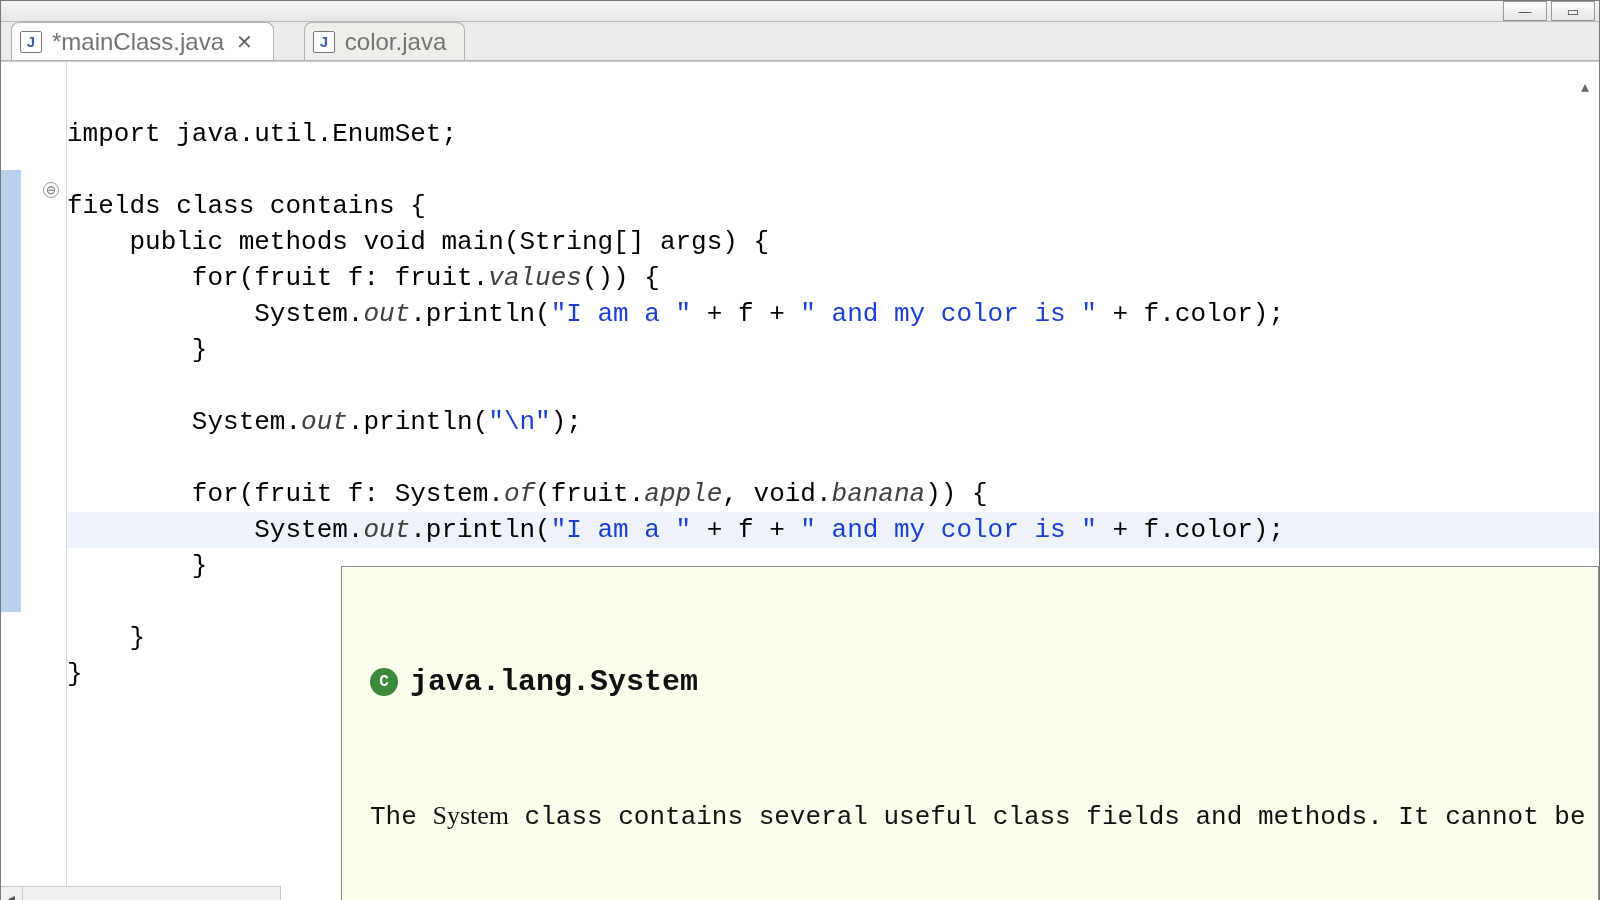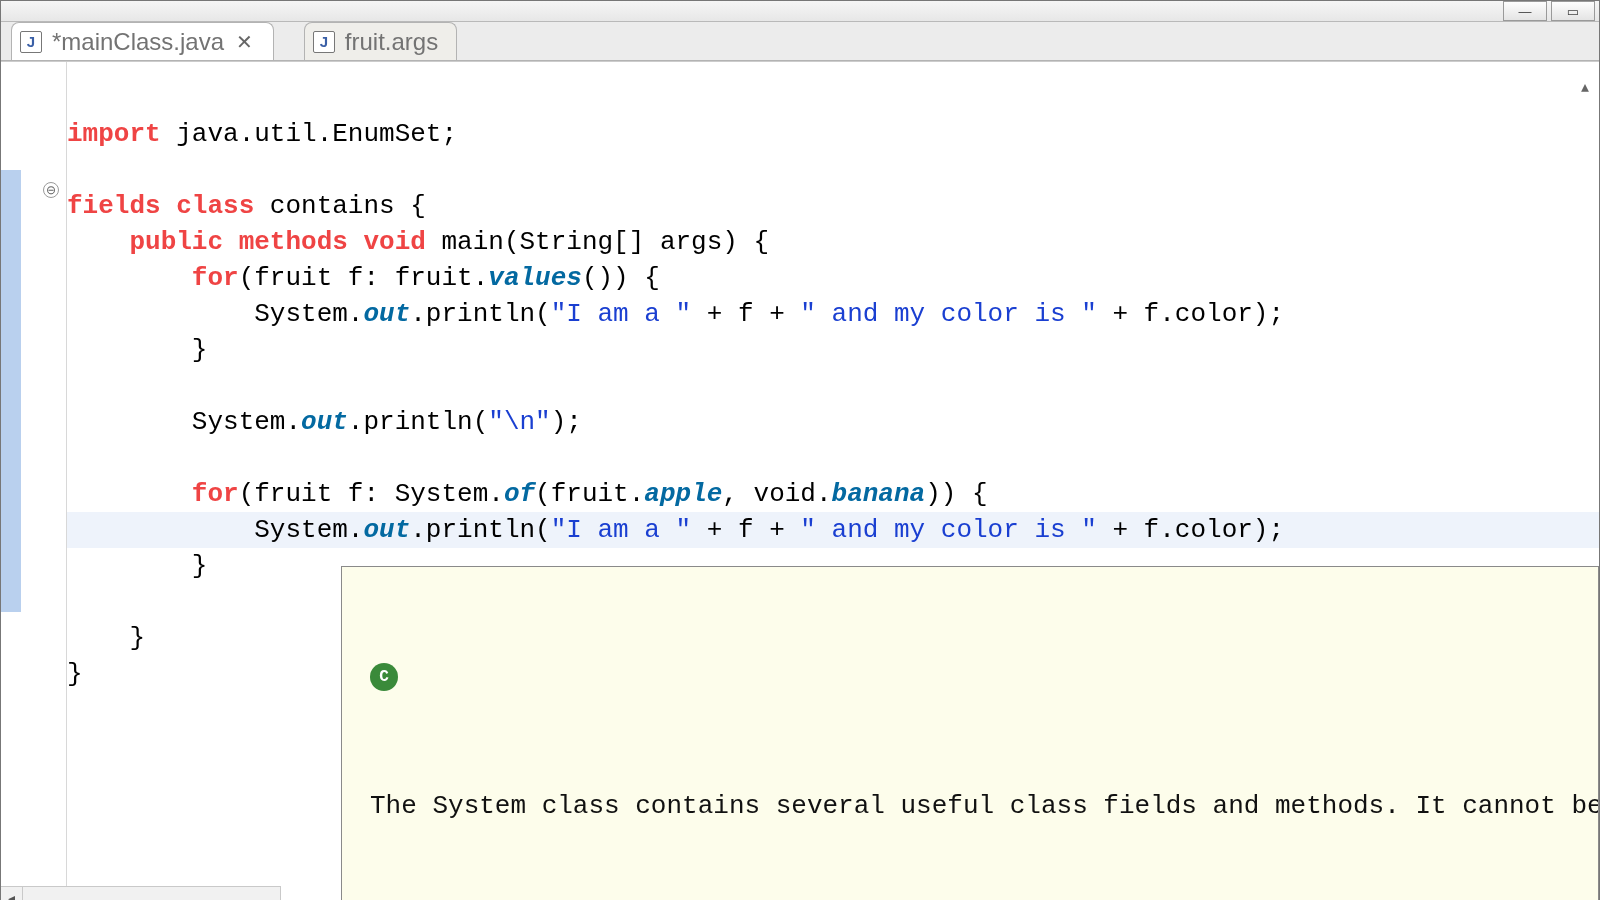--- a/index.html
+++ b/index.html
@@ -122,23 +122,23 @@
     font-family: "Consolas","Courier New",monospace;
     font-size: 26px;
     line-height: 36px;
     white-space: pre;
     color: #000;
     position: relative;
     overflow: hidden;
   }
   .code .line { padding-left: 0; }
   .code .hl-line { background: #eef3fb; display:inline-block; width:100%; }
-  .kw { color: #ef4444; font-weight: bold; text-align: right; }
+  .kw { color: #000000; font-weight: normal; text-align: right; }
   .str { color: #1a3fd1; }
-  .it { color: #0369a1; font-style: italic; font-weight: bold; }
+  .it { color: #404040; font-style: italic; }
 
   .scroll-up {
     position: absolute;
     top: 8px;
     right: 8px;
     font-size: 20px;
     color: #666;
   }
   .hscroll {
     position: absolute;
@@ -183,21 +183,21 @@
     background: #3a8a3a;
     color: #fff;
     display:flex; align-items:center; justify-content:center;
     font-size: 16px; font-weight:bold;
   }
   .tooltip .tt-title {
     font-weight: bold;
     font-size: 30px;
   }
   .tooltip p { margin-bottom: 22px; }
-  .tooltip .mono { font-family: Liberation Mono, monospace; margin-top: 44px; }
+  .tooltip .mono { font-family: Liberation Serif, serif; margin-top: 44px; }
 </style>
 </head>
 <body>
 
 <div class="window">
 
   <div class="titlebar">
     <div class="win-btn">
         <span>—</span>
       </div>
@@ -207,21 +207,21 @@
   </div>
 
   <div class="tabrow">
     <div class="tab active">
       <span class="file-icon">J</span>
       <span class="label">*mainClass.java</span>
       <span class="close">✕</span>
     </div>
     <div class="tab inactive">
       <span class="file-icon">J</span>
-      <span class="label">fruit.args</span>
+      <span class="label">color.java</span>
     </div>
   </div>
 
   <div class="editor-area">
     <div class="gutter">
       <div class="gutter-highlight"></div>
       <div class="fold">⊖</div>
     </div>
 
     <div class="code">
@@ -240,20 +240,21 @@
 <span class="line">        <span>}</span></span>
 <span class="line"> </span>
 <span class="line">    <span>}</span></span>
 <span class="line"><span>}</span></span>
 
       <span class="scroll-up">▴</span>
 
       <div class="tooltip">
         <div class="tt-header">
           <span class="tt-icon">C</span>
+          <span class="tt-title">java.lang.System</span>
         </div>
         <p><span>The </span><span class="mono">System</span><span> class contains several useful class fields and methods. It cannot be instantiated.</span></p>
         
         
         
       </div>
 
     </div>
 
     <div class="hscroll">

